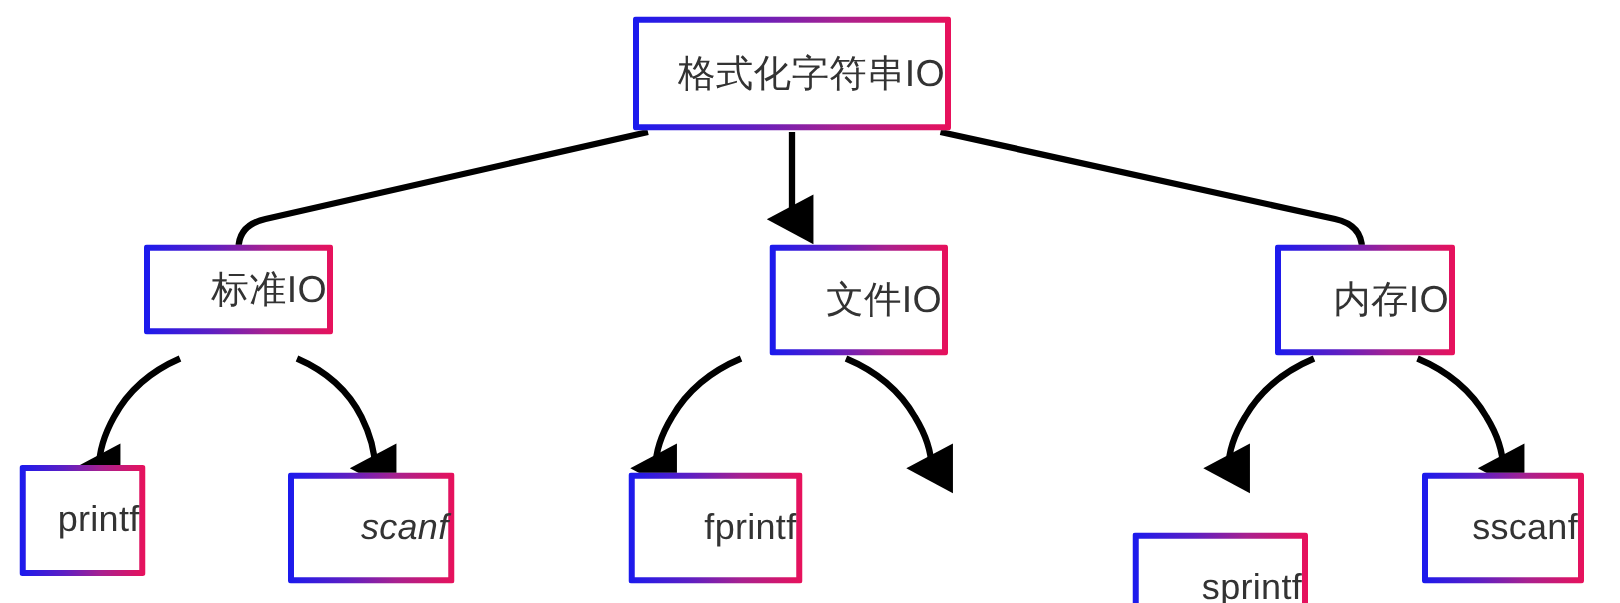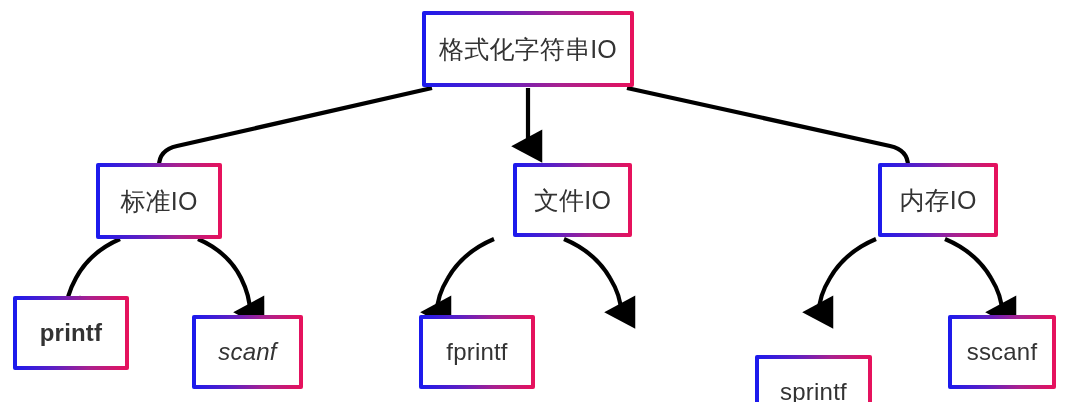--- a/index.html
+++ b/index.html
@@ -26,21 +26,21 @@
     top: 0;
     width: 1080px;
     height: 402px;
     pointer-events: none;
   }
   .node {
     position: absolute;
     box-sizing: border-box;
     display: flex;
     align-items: center;
-    justify-content: center;
+    justify-content: flex-end;
     background: #ffffff;
     border: 4px solid transparent;
     border-radius: 2px;
     
     background-image:
       linear-gradient(#ffffff, #ffffff),
       linear-gradient(90deg, #1a1aee 0%, #5c1fc4 35%, #a8218f 65%, #e8115b 100%);
     background-origin: border-box;
     background-clip: padding-box, border-box;
     box-shadow: 0 0 0 0 rgba(0,0,0,0);
@@ -52,24 +52,24 @@
     letter-spacing: 0.2px;
   }
   .node-cjk .node-label {
     font-size: 25px;
   }
   .node-code .node-label {
     font-size: 24px;
   }
   
   #node-root      { left: 422px; top: 11px;  width: 212px; height: 76px; }
-  #node-stdio     { left: 96px;  top: 163px; width: 126px; height: 76px; }
+  #node-stdio     { left: 96px;  top: 163px; width: 126px; height: 60px; }
   #node-fileio    { left: 469px; top: 163px; width: 119px; height: 74px; margin-left: 44px; }
-  #node-memio     { left: 850px; top: 163px; width: 120px; height: 74px; margin-left: 28px; }
-  #node-printf    { left: 13px;  top: 296px; width: 116px; height: 74px; font-weight: bold; }
+  #node-memio     { left: 850px; top: 163px; width: 120px; height: 74px; }
+  #node-printf    { left: 13px;  top: 310px; width: 84px; height: 74px; }
   #node-scanf     { left: 192px; top: 315px; width: 111px; height: 74px; font-style: italic; }
   #node-fprintf   { left: 377px; top: 315px; width: 116px; height: 74px; margin-left: 42px; }
   #node-fscanf    { left: 563px; top: 315px; width: 116px; height: 74px; }
   #node-sprintf   { left: 755px; top: 315px; width: 117px; height: 74px; margin-top: 40px; }
   #node-sscanf    { left: 948px; top: 315px; width: 108px; height: 74px; }
 </style>
 </head>
 <body>
 
 <div id="diagram-root">

